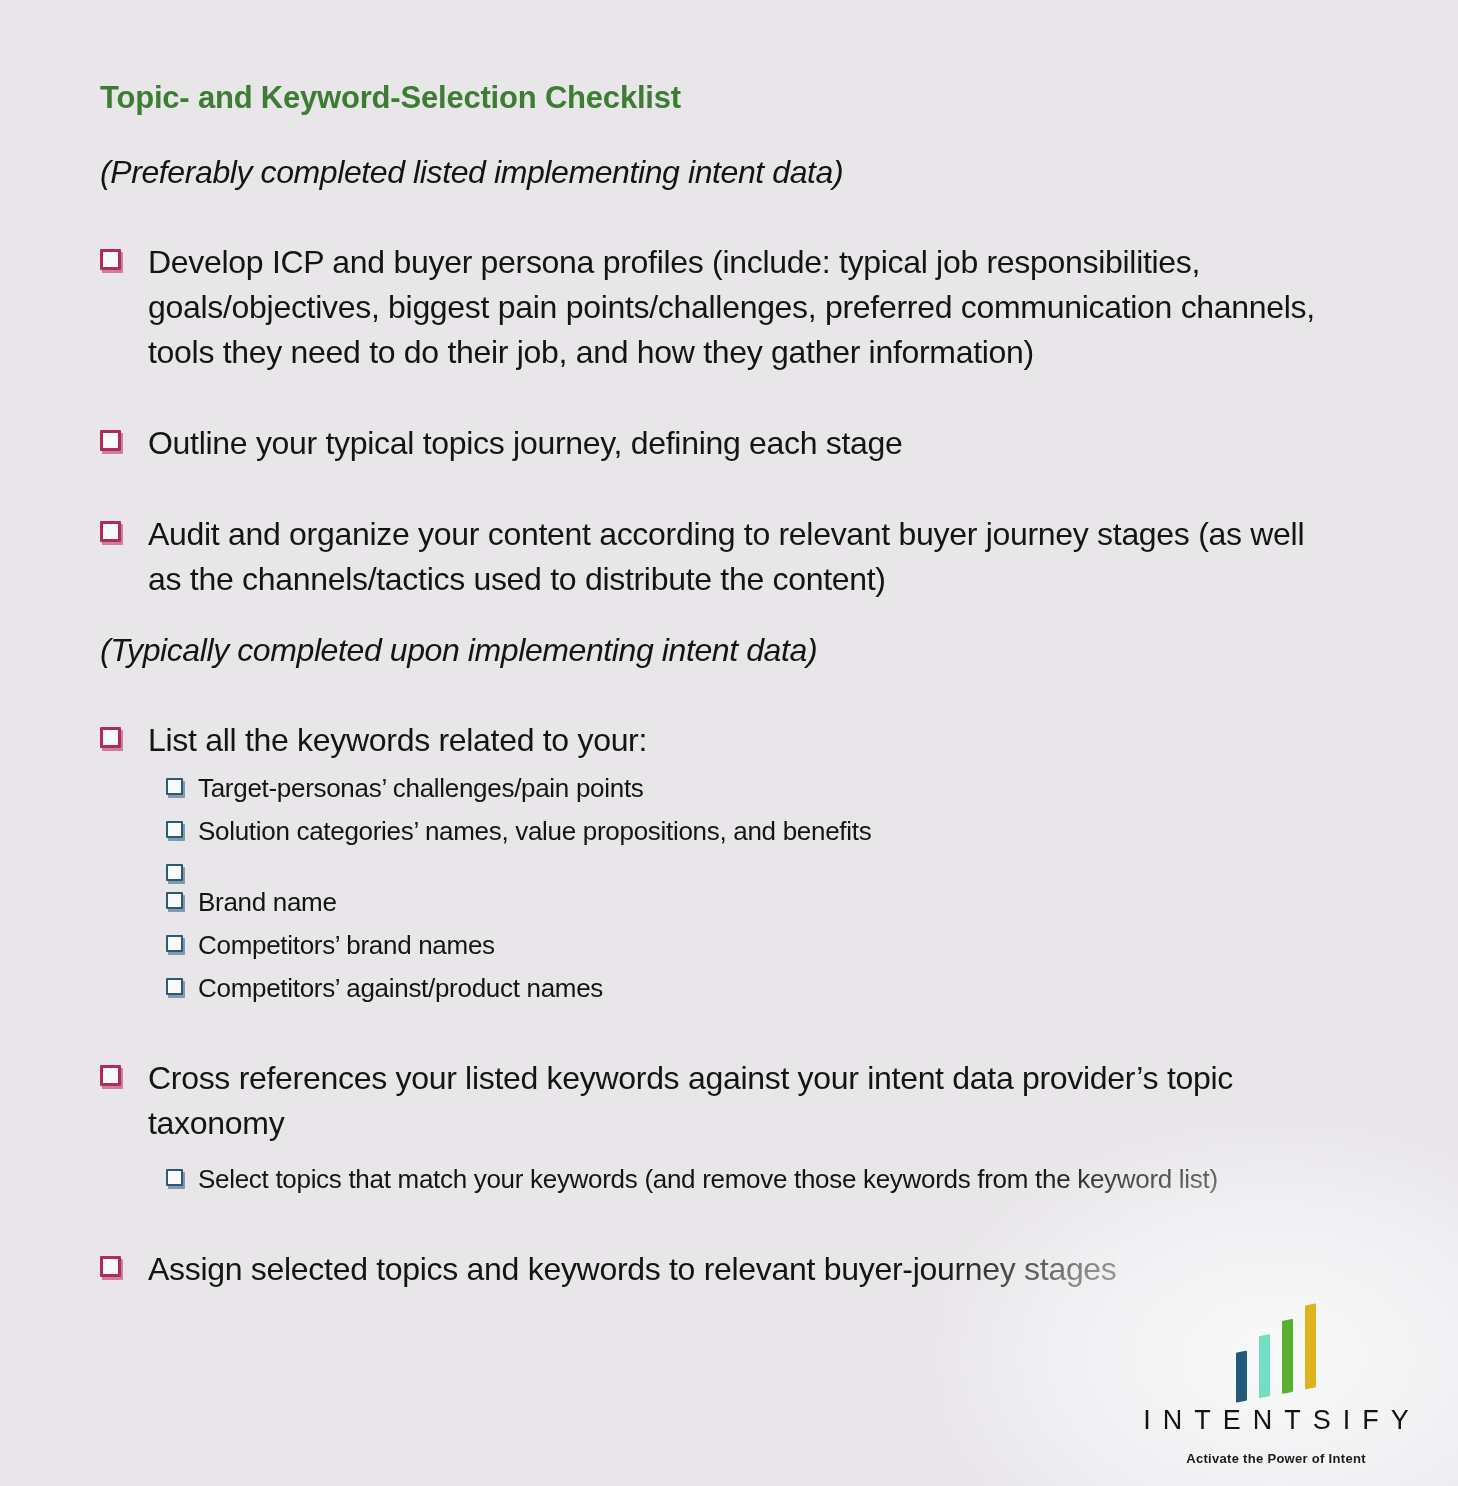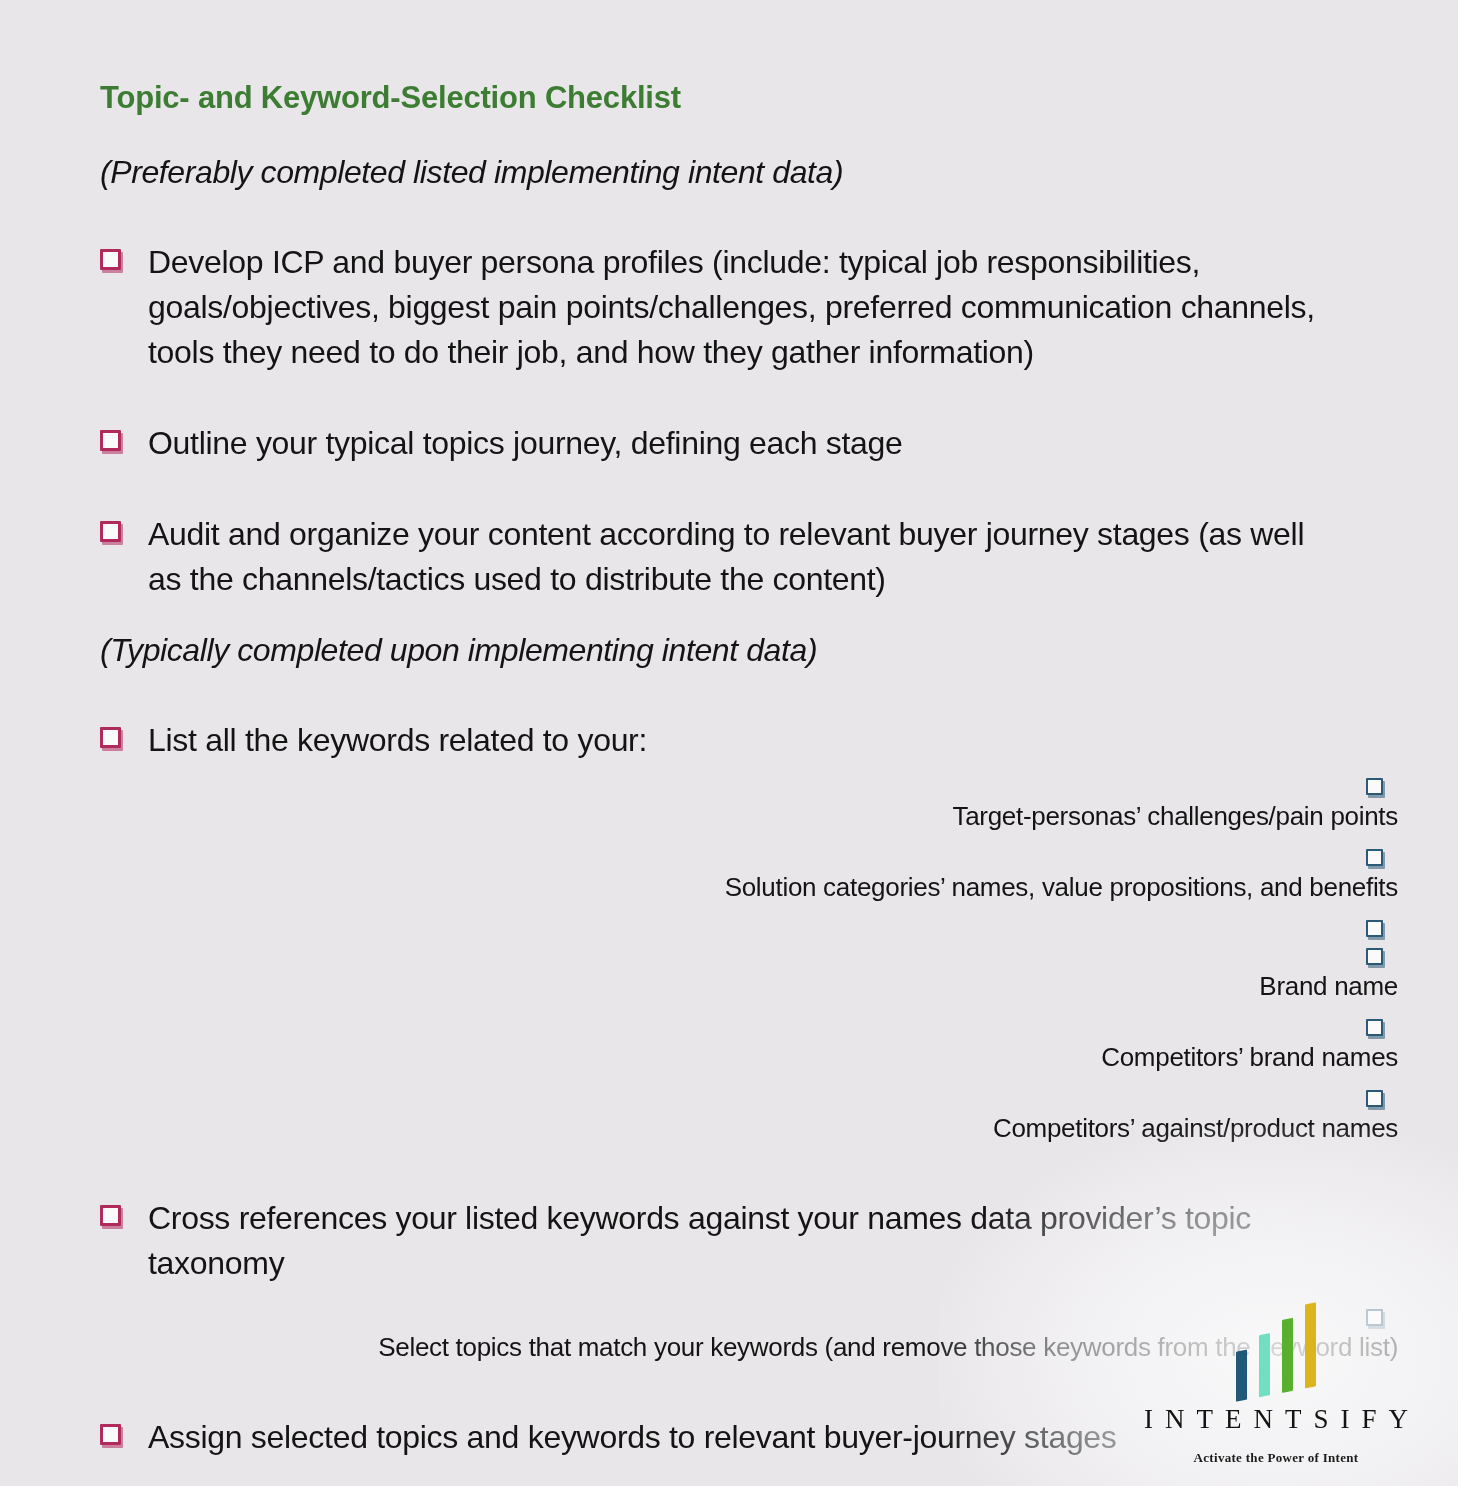--- a/index.html
+++ b/index.html
@@ -48,21 +48,21 @@
     width: 21px;
     height: 21px;
     margin-top: 9px;
     margin-right: 27px;
     border: 3px solid var(--accent-pink, #b02a5c);
     background: #fbfafb;
     box-shadow: 2px 3px 0 0 rgba(176, 42, 92, 0.55);
     border-radius: 1px;
   }
   .sub-list { margin: 4px 0 0 66px; }
-  .sub-item { display: flex; align-items: flex-end; flex-direction: column; }
+  .sub-item { display: flex; align-items: flex-start; }
   .sub-text {
     font-size: 26px;
     letter-spacing: -0.3px;
     line-height: 43px;
     max-width: 1060px;
     color: #141414;
   }
   .checkbox.sub {
     width: 17px;
     height: 17px;
@@ -85,21 +85,20 @@
       rgba(248, 247, 249, 0.55) 45%,
       rgba(232, 230, 232, 0) 75%);
     pointer-events: none;
   }
   .logo {
     position: absolute;
     right: 22px;
     bottom: 20px;
     width: 320px;
     text-align: center;
-    font-family: Liberation Serif, serif;
   }
   .logo-bars {
     display: flex;
     align-items: flex-end;
     justify-content: center;
     gap: 12px;
     height: 88px;
     margin-bottom: 16px;
     transform: skewY(-11deg) translateY(6px);
   }
@@ -180,21 +179,21 @@
             </div>
             <div class="sub-item">
               <span class="checkbox sub"></span>
               <span class="sub-text">Competitors’ against/product names</span>
             </div>
           </div>
         </div>
         <div class="item">
           <div class="item-main">
             <span class="checkbox"></span>
-            <span class="item-text">Cross references your listed keywords against your names data provider’s topic taxonomy</span>
+            <span class="item-text">Cross references your listed keywords against your intent data provider’s topic taxonomy</span>
           </div>
           <div class="sub-list sub-gap">
             <div class="sub-item">
               <span class="checkbox sub"></span>
               <span class="sub-text">Select topics that match your keywords (and remove those keywords from the keyword list)</span>
             </div>
           </div>
         </div>
         <div class="item">
           <div class="item-main">

